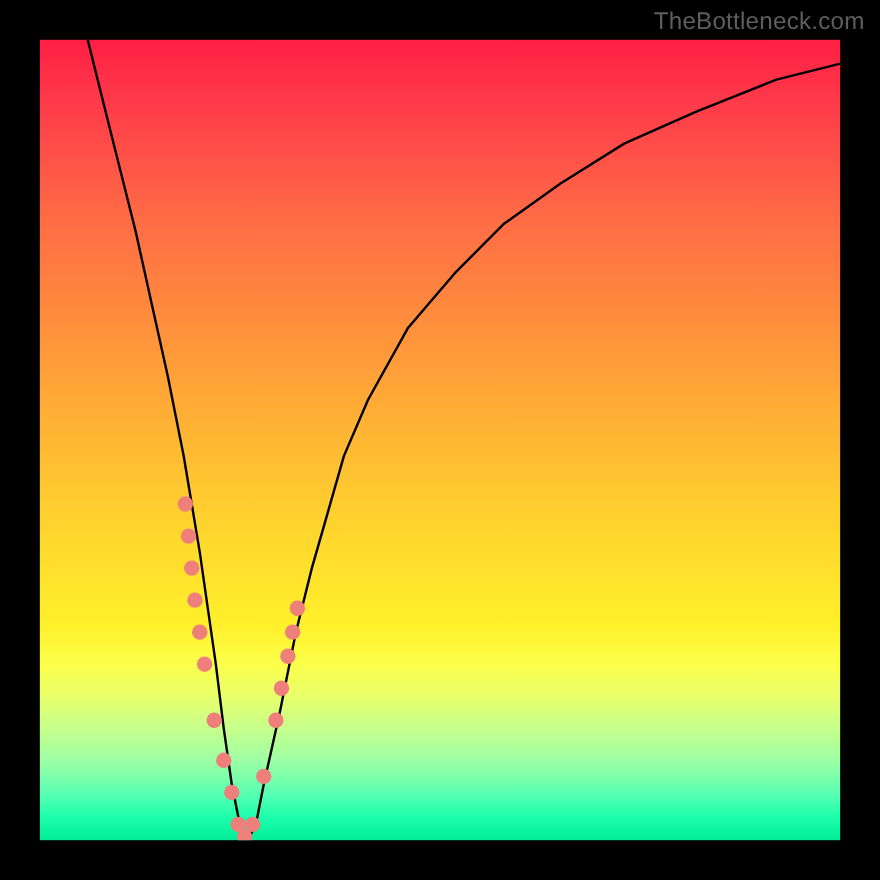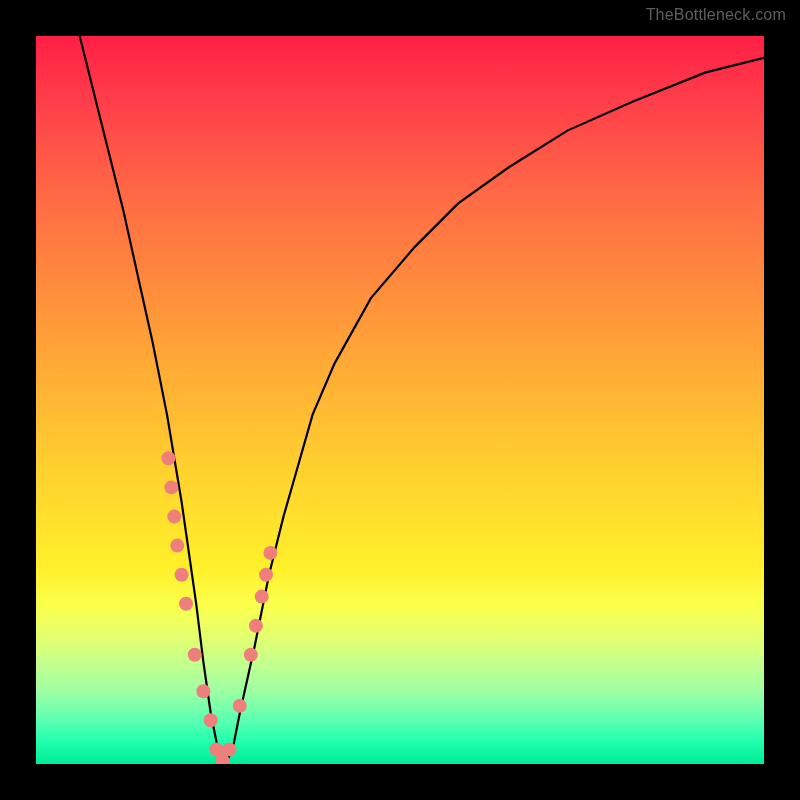--- a/index.html
+++ b/index.html
@@ -49,21 +49,21 @@
       #9effa4 90%,
       #5cffb2 94%,
       #1fffad 97%,
       #00ec97 100%
     );
   }
   .watermark {
     position: absolute;
     top: 6px;
     right: 14px;
-    font-size: 16px;
+    font-size: 22px;
     font-weight: 500;
     color: #5e5e5e;
     letter-spacing: 0.2px;
     user-select: none;
   }
   svg.curve {
     position: absolute;
     left: 0;
     top: 0;
     width: 100%;

